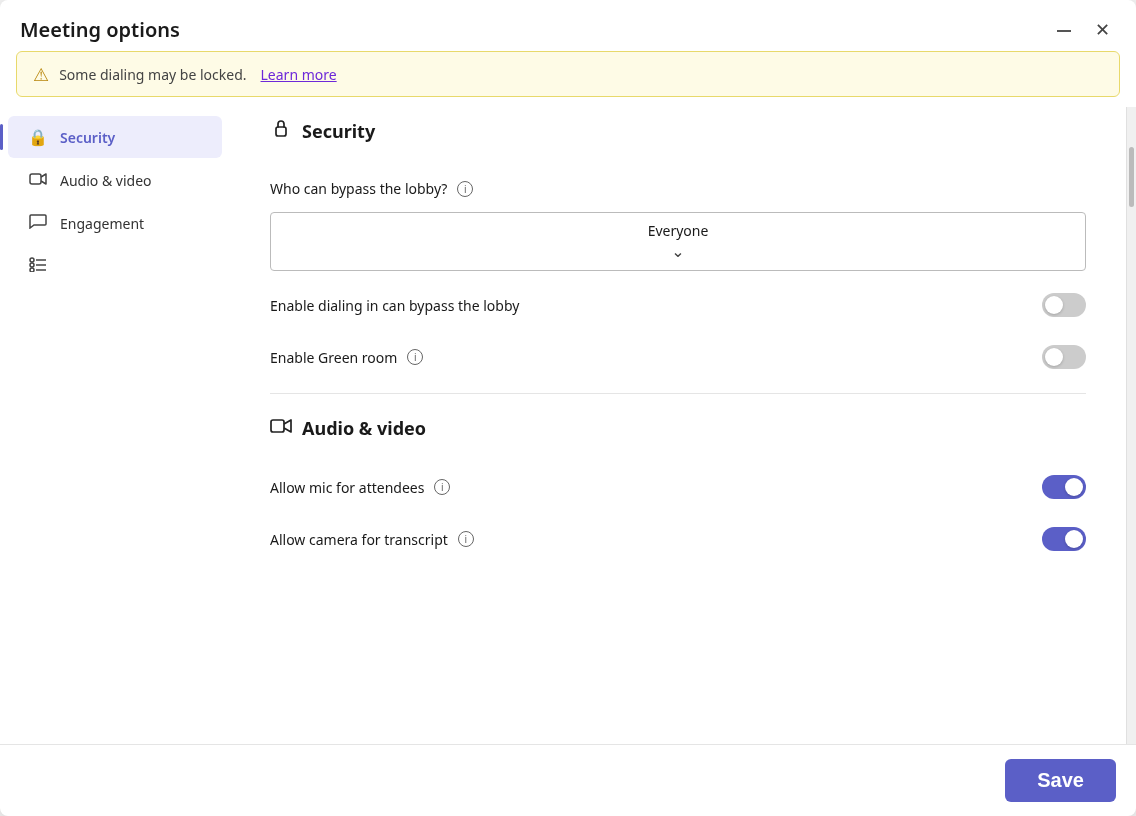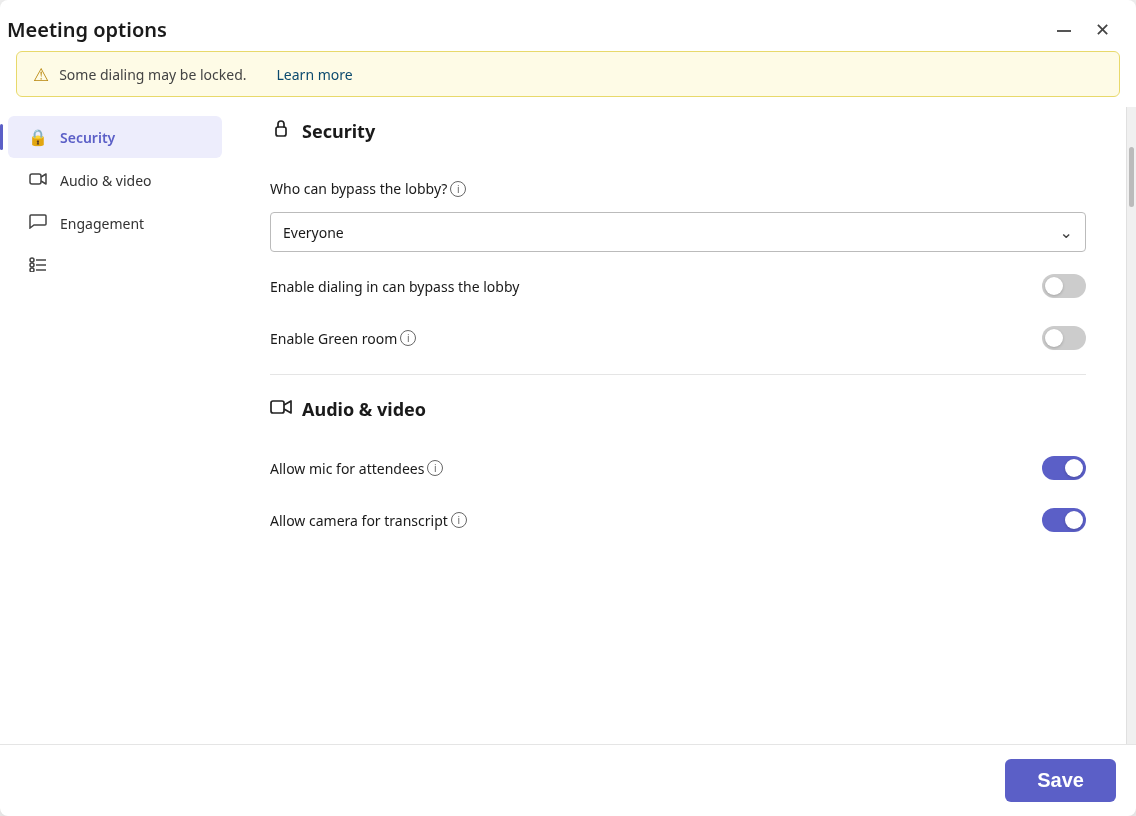--- a/index.html
+++ b/index.html
@@ -19,21 +19,21 @@
       box-shadow: 0 4px 24px rgba(0,0,0,0.18);
       display: flex;
       flex-direction: column;
       overflow: hidden;
       position: relative;
     }
     .title-bar {
       display: flex;
       align-items: center;
       justify-content: space-between;
-      padding: 16px 20px 8px 7px;
+      padding: 16px 20px 8px 20px;
     }
     .title-bar-title {
       font-size: 20px;
       font-weight: 600;
       color: #1a1a1a;
     }
     .title-bar-actions {
       display: flex;
       gap: 12px;
       align-items: center;
@@ -59,23 +59,24 @@
       gap: 10px;
       font-size: 14px;
       color: #444;
     }
     .banner-icon {
       color: #b8860b;
       font-size: 18px;
       flex-shrink: 0;
     }
     .banner-link {
-      color: #0c4a6e;
-      cursor: pointer;
-      margin-left: 20px;
+      color: #6d28d9;
+      text-decoration: underline;
+      cursor: pointer;
+      margin-left: 4px;
     }
     .main-layout {
       display: flex;
       flex: 1;
       overflow: hidden;
       margin-top: 10px;
     }
     .sidebar {
       width: 230px;
       flex-shrink: 0;
@@ -146,21 +147,21 @@
       display: flex;
       align-items: center;
       justify-content: space-between;
       padding: 14px 0;
       font-size: 14px;
       color: #1a1a1a;
     }
     .setting-label {
       display: flex;
       align-items: center;
-      gap: 3px;
+      gap: 10px;
     }
     .info-icon {
       display: inline-flex;
       align-items: center;
       justify-content: center;
       width: 16px;
       height: 16px;
       border: 1.5px solid #666;
       border-radius: 50%;
       font-size: 10px;
@@ -174,20 +175,21 @@
       padding: 8px 12px;
       display: flex;
       align-items: center;
       justify-content: space-between;
       cursor: pointer;
       width: 100%;
       font-size: 14px;
       color: #1a1a1a;
       background: #fff;
       margin-bottom: 8px;
+      flex-direction: column;
     }
     .dropdown-chevron { color: #444; font-size: 16px; }
     .toggle {
       position: relative;
       width: 44px;
       height: 24px;
       flex-shrink: 0;
     }
     .toggle-track {
       width: 44px;

